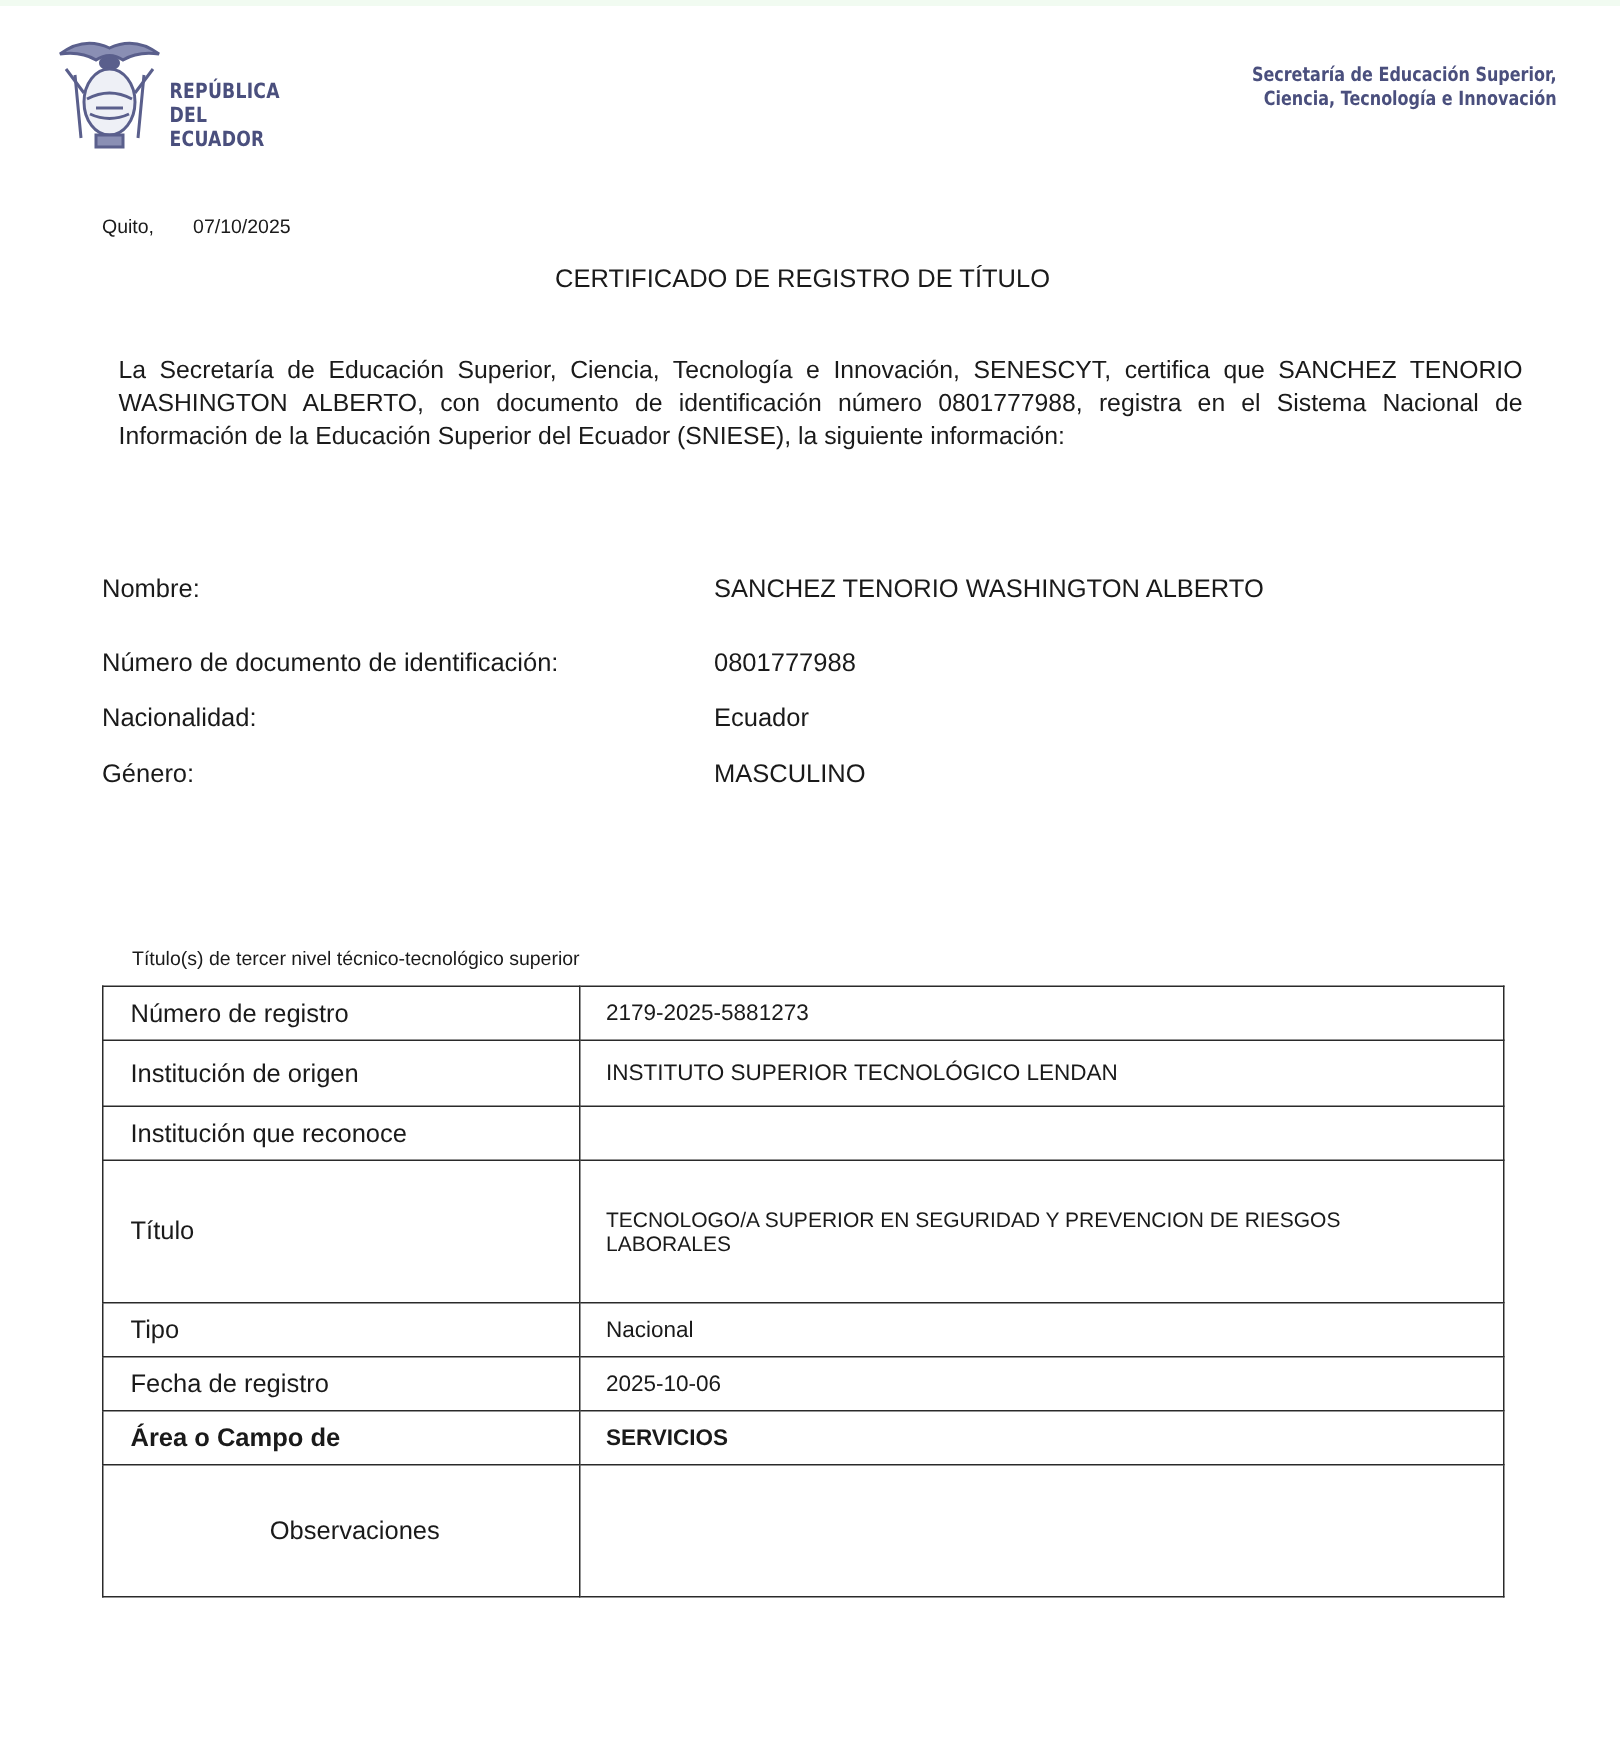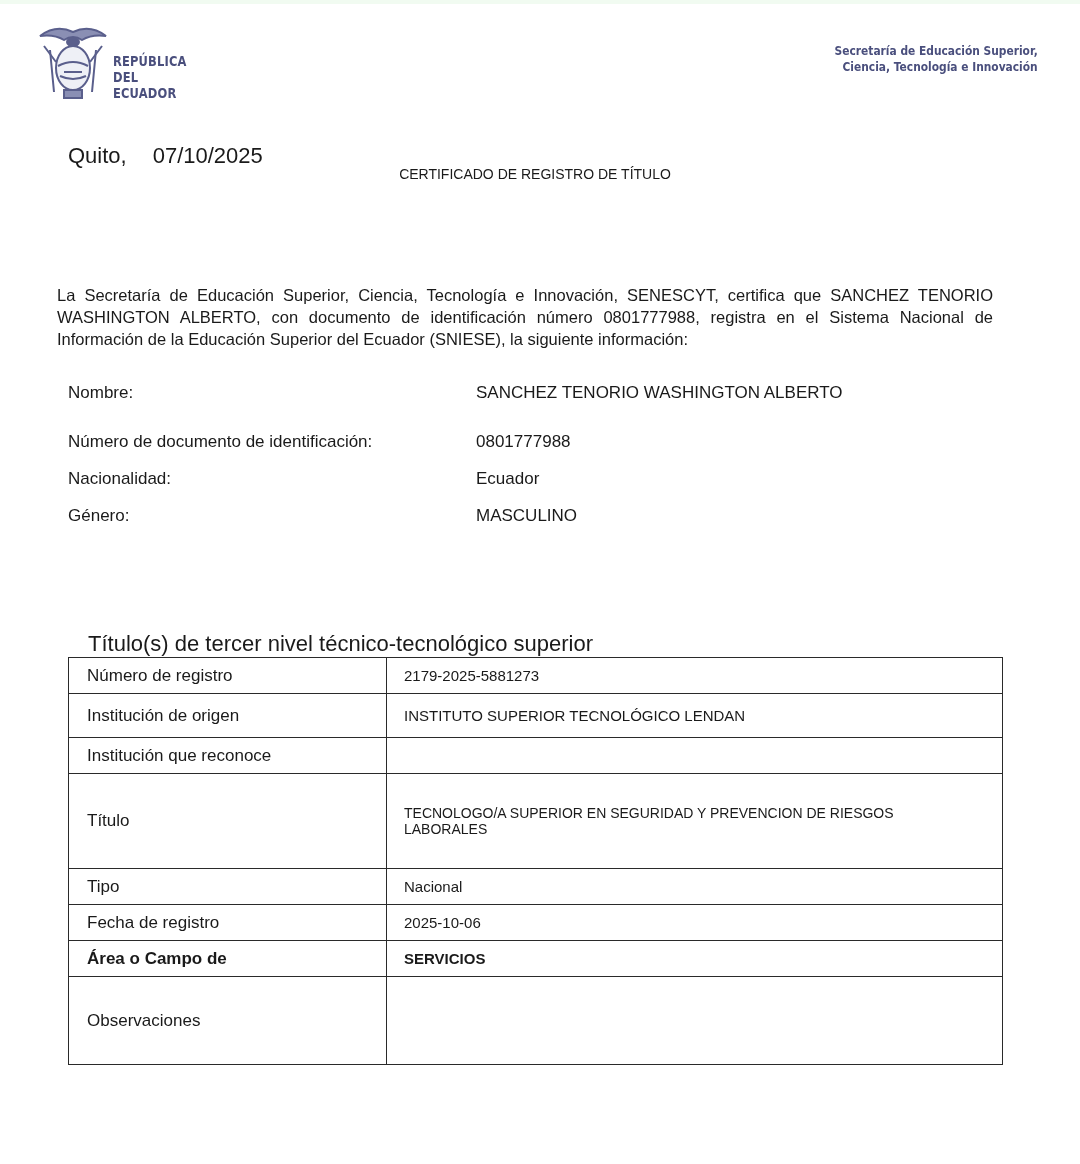--- a/index.html
+++ b/index.html
@@ -10,53 +10,53 @@
     color: #1a1a1a;
   }
   .topstrip { position: absolute; left: 0; top: 0; width: 1080px; height: 4px; background: #f1fbf1; }
 
   
   .logo { position: absolute; left: 36px; top: 22px; width: 180px; height: 82px; }
   .logo svg { position: absolute; left: 0; top: 0; }
   .logo-text { position: absolute; left: 77px; top: 31px; font-family: "DejaVu Sans", sans-serif; font-weight: bold; font-size: 14px; line-height: 16px; color: #4a4f7d; letter-spacing: 0.2px; transform: scaleX(0.82); transform-origin: left top; }
   .secretaria { position: absolute; right: 42px; top: 43px; text-align: right; font-family: "DejaVu Sans", sans-serif; font-weight: bold; font-size: 13px; line-height: 16px; color: #4a4f7d; transform: scaleX(0.82); transform-origin: right top; }
 
-  .place-date { position: absolute; left: 68px; top: 143px; font-size: 22px; }
+  .place-date { position: absolute; left: 68px; top: 143px; font-size: 13px; }
   .place-date span { display: inline-block; }
   .place-date .date { margin-left: 26px; }
-  .doc-title { position: absolute; left: 0; width: 1070px; top: 166px; text-align: center; font-size: 14px; }
+  .doc-title { position: absolute; left: 0; width: 1070px; top: 176px; text-align: center; font-size: 17px; }
 
-  .intro { position: absolute; left: 57px; top: 236px; width: 936px; font-size: 16.5px; line-height: 22px; text-align: justify; margin-top: 48px; }
+  .intro { position: absolute; left: 79px; top: 236px; width: 936px; font-size: 16.5px; line-height: 22px; text-align: justify; }
 
   .info { position: absolute; left: 68px; width: 940px; font-size: 17px; }
   .info .lbl { position: absolute; left: 0; }
   .info .val { position: absolute; left: 408px; white-space: nowrap; }
   .info-nombre { top: 383px; }
   .info-doc { top: 432px; }
   .info-nac { top: 469px; }
   .info-gen { top: 506px; }
 
-  .table-caption { position: absolute; left: 88px; top: 631px; font-size: 22px; }
+  .table-caption { position: absolute; left: 88px; top: 631px; font-size: 13px; }
 
   table.titulo {
     position: absolute; left: 68px; top: 657px; width: 935px;
     border-collapse: collapse; font-size: 17px;
   }
   table.titulo td { border: 1.5px solid #2a2a2a; padding: 0; vertical-align: middle; }
   table.titulo td.k { width: 299px; padding-left: 18px; }
   table.titulo td.v { padding-left: 17px; font-size: 15px; }
   table.titulo td.v.small { font-size: 14px; line-height: 16px; }
   tr.r-num td { height: 35px; }
   tr.r-inst td { height: 43px; }
   tr.r-rec td { height: 35px; }
   tr.r-tit td { height: 94px; }
   tr.r-tipo td { height: 35px; }
   tr.r-fecha td { height: 35px; }
   tr.r-area td { height: 35px; font-weight: bold; }
-  tr.r-obs td { height: 87px; }
+  tr.r-obs td { height: 87px; text-align: center; }
 </style>
 </head>
 <body>
 
 <div class="topstrip"></div>
 
 <div class="logo">
   <svg width="74" height="82" viewBox="0 0 74 82">
     <g fill="none" stroke="#5a5f8c" stroke-width="2">
       <path d="M4 14 Q20 2 37 10 Q54 2 70 14 Q56 12 46 18 Q37 12 28 18 Q18 12 4 14 Z" fill="#8a8fb4"></path>

